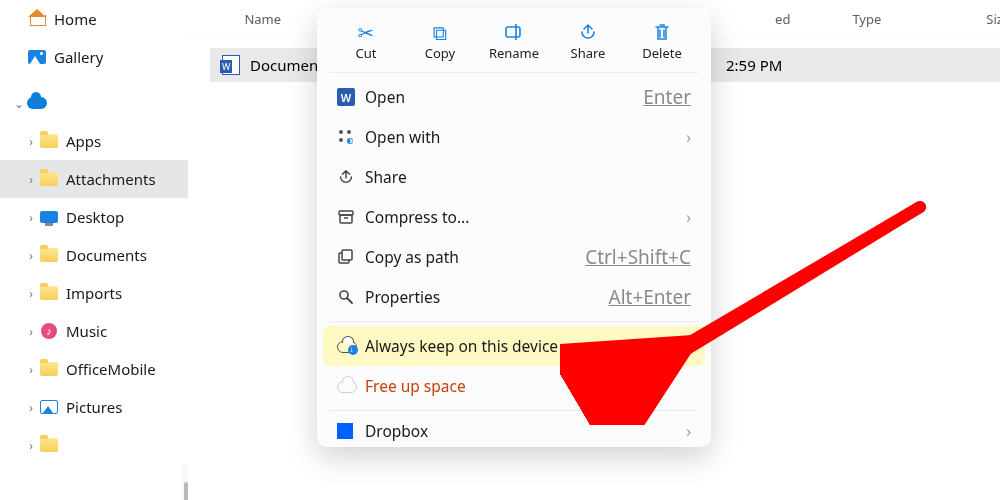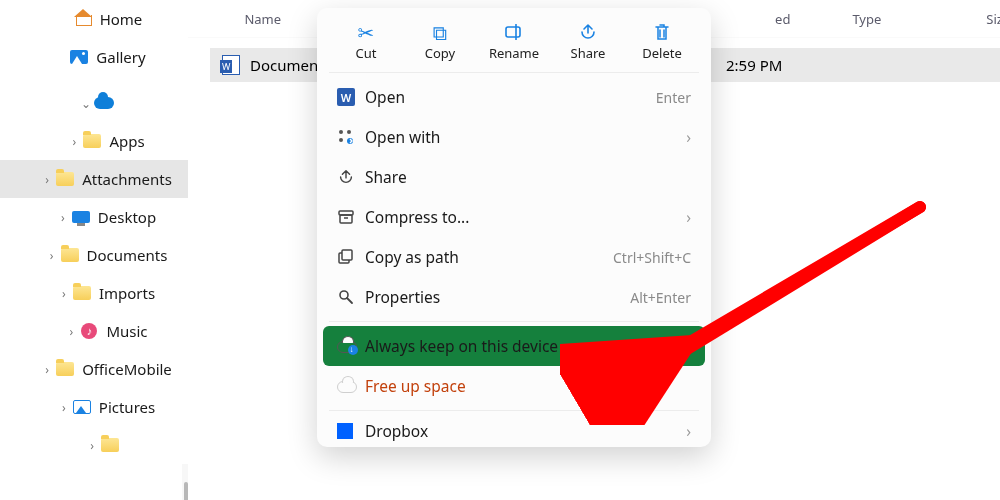--- a/index.html
+++ b/index.html
@@ -2,21 +2,21 @@
 <html><head>
 <meta charset="utf-8">
 <style>
   * { box-sizing: border-box; font-family: "Segoe UI", system-ui, sans-serif; }
   body { margin: 0; width: 1000px; height: 500px; background: #fff; overflow: hidden; position: relative; }
 
   
   .sidebar { position: absolute; left: 0; top: 0; width: 188px; height: 500px; background: #fff; }
   .sidebar-scroll { position: absolute; right: 0; width: 6px; height: 100%; background: #f7f7f7; }
   .sidebar-thumb { position: absolute; right: 0; top: 18px; width: 4px; height: 440px; background: #b8b8b8; border-radius: 2px; }
-  .tree-item { display: flex; align-items: center; height: 38px; padding-left: 12px; font-size: 15px; color: #1a1a1a; justify-content: center; }
+  .tree-item { display: flex; align-items: center; height: 38px; padding-left: 12px; font-size: 15px; color: #1a1a1a; }
   .tree-item.indent { padding-left: 24px; }
   .tree-item.selected { background: #e6e6e6; }
   .chev { width: 14px; display: inline-flex; justify-content: center; color: #7a7a7a; font-size: 12px; }
   .tree-icon { width: 22px; display: inline-flex; justify-content: center; margin-right: 6px; }
   .tree-label { white-space: nowrap; overflow: hidden; text-overflow: clip; }
 
   
   .folder { width: 18px; height: 14px; background: linear-gradient(#fde694, #f7cf5a); border-radius: 2px; position: relative; }
   .folder::before { content: ""; position: absolute; top: -3px; left: 0; width: 8px; height: 4px; background: #f7cf5a; border-radius: 2px 2px 0 0; }
   .home-ic{ width:18px; height:16px; position:relative; }
@@ -50,25 +50,25 @@
   .file-date{ position:absolute; left:516px;text-align:center; }
   .file-type{ position:absolute; left:612px; }
 
   
   .ctx { position:absolute; left:317px; top:8px; width:394px; background:#fcfcfc; border-radius:10px; box-shadow:0 10px 30px rgba(0,0,0,0.18); padding:8px 6px 0 6px; }
   .ctx-top { display:flex; justify-content:space-around; padding:4px 6px 10px; }
   .ctx-top-item{ display:flex; flex-direction:column; align-items:center; font-size:13px; color:#222; width:62px; }
   .ctx-top-item .ic{ height:24px; display:flex; align-items:center; justify-content:center; color:#1a82e2; font-size:20px; }
   .ctx-sep{ height:1px; background:#ececec; margin:0 6px 4px; }
   .ctx-row{ display:flex; align-items:center; height:40px; padding:0 14px; border-radius:6px; font-size:15.5px; color:#1a1a1a; }
-  .ctx-row.hover{ background:#15803d; }
+  .ctx-row.hover{ background:#fef9c3; }
   .ctx-row.disabled{ color:#c2410c; }
   .ctx-row .ic{ width:28px; color:#444; font-size:17px; display:inline-flex; }
   .ctx-row.disabled .ic{ color:#cfcfcf; }
-  .ctx-row .shortcut{ margin-left:auto; color:#8a8a8a; font-size:14px; }
+  .ctx-row .shortcut{ margin-left:auto; color:#8a8a8a; font-size:19px;text-decoration:underline; }
   .ctx-row .sub{ margin-left:auto; color:#9a9a9a; }
   .word-ic{ width:18px; height:18px; background:#2a5db0; color:#fff; font-size:11px; font-weight:600; display:flex; align-items:center; justify-content:center; border-radius:2px; margin-right:10px; }
   .cloud3{ width:20px; height:12px; border:1.6px solid currentColor; border-radius:10px; position:relative; display:inline-block; margin-top:2px; }
   .cloud3::before{ content:""; position:absolute; top:-6px; left:4px; width:10px; height:10px; border:1.6px solid currentColor; border-radius:50%; background:#fcfcfc; border-bottom:none; clip-path: inset(0 0 4px 0);}
   .dl-badge{ position:absolute; left:11px; bottom:-2px; width:10px; height:10px; background:#1a82e2; border-radius:50%; }
   .dl-badge::after{ content:"↓"; color:#fff; font-size:8px; position:absolute; left:1.5px; top:-2px; }
   .dbx{ width:16px; height:16px; background:#0061ff; display:inline-block; position:relative; }
 
   
   .arrow { position:absolute; left:560px; top:195px; width:380px; height:230px; pointer-events:none; }

